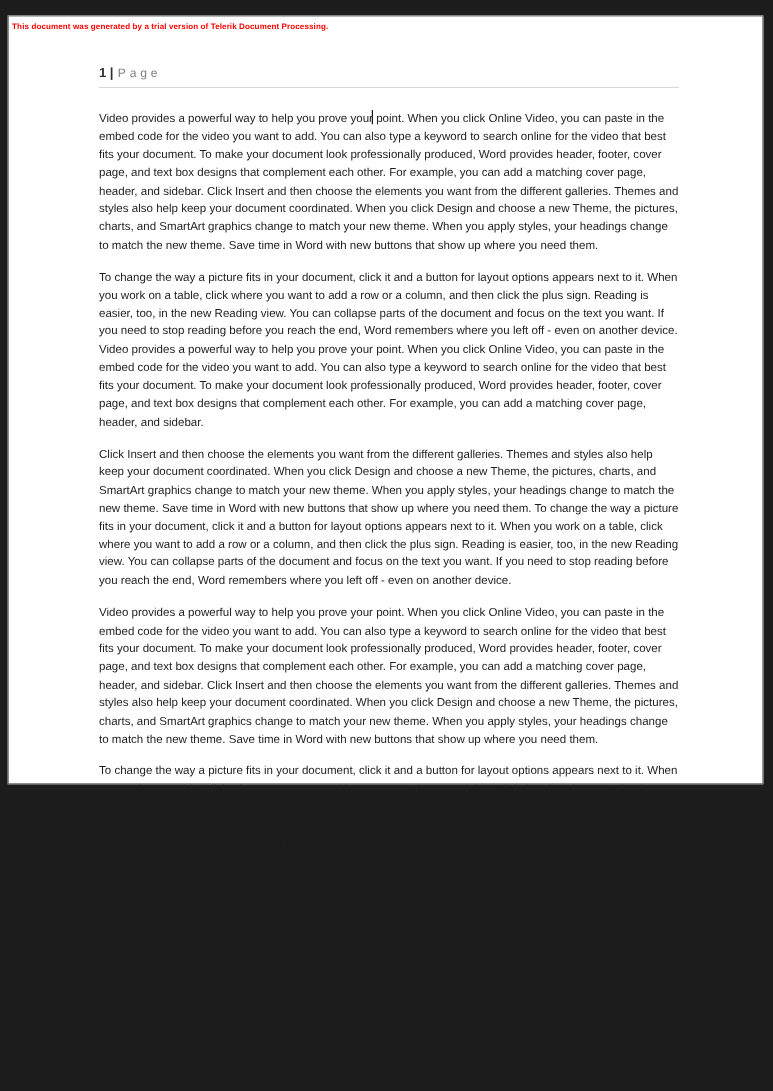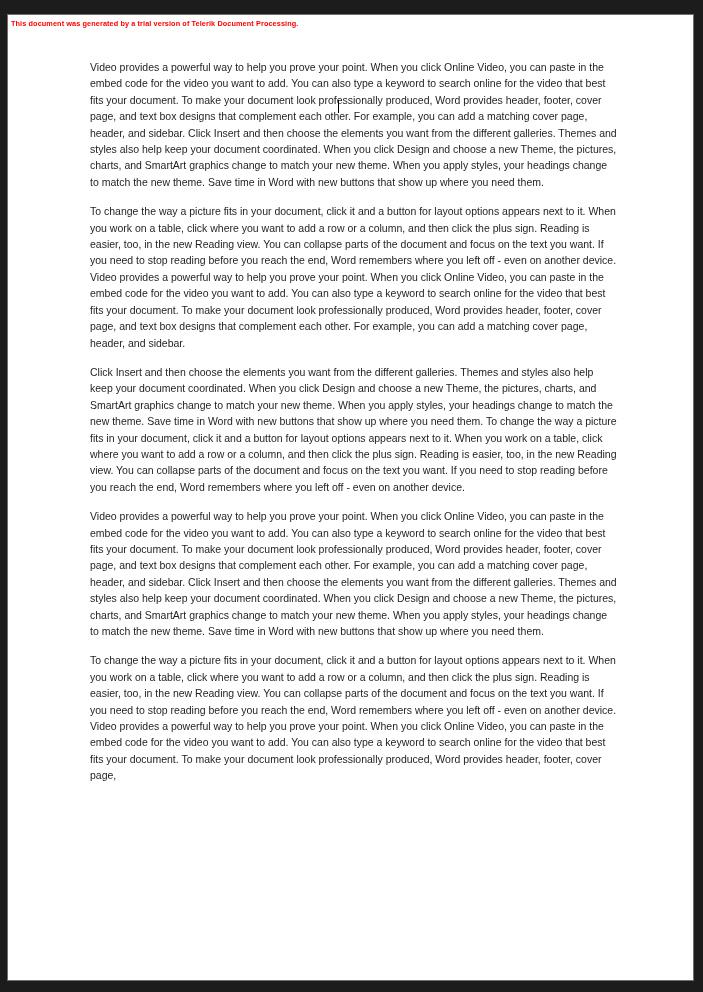--- a/index.html
+++ b/index.html
@@ -10,21 +10,21 @@
     font-family: "Liberation Sans", sans-serif;
   }
   .viewport {
     position: relative;
     width: 703px; height: 992px;
     background: #1c1c1c;
   }
   .page {
     position: absolute;
     left: 7px; top: 14px;
-    width: 687px; height: 967px;
+    width: 687px; height: 699px;
     background: #ffffff;
     border: 1px solid #6f6f6f;
   }
   .trial-notice {
     position: absolute;
     left: 3px; top: 4px;
     font-size: 7.3px;
     font-weight: bold;
     color: #ff0000;
     letter-spacing: 0.1px;
@@ -71,20 +71,23 @@
 </head>
 <body>
 
 <div class="viewport">
   <div class="page">
 
     <div class="trial-notice">This document was generated by a trial version of Telerik Document Processing.</div>
 
     <div class="content">
 
+      <div class="page-header">
+        <span class="num">1</span><span class="sep">|</span><span class="lbl">Page</span>
+      </div>
 
       <p>Video provides a powerful way to help you prove your point. When you click Online Video, you can paste in the embed code for the video you want to add. You can also type a keyword to search online for the video that best fits your document. To make your document look professionally produced, Word provides header, footer, cover page, and text box designs that complement each other. For example, you can add a matching cover page, header, and sidebar. Click Insert and then choose the elements you want from the different galleries. Themes and styles also help keep your document coordinated. When you click Design and choose a new Theme, the pictures, charts, and SmartArt graphics change to match your new theme. When you apply styles, your headings change to match the new theme. Save time in Word with new buttons that show up where you need them.</p>
       <p>To change the way a picture fits in your document, click it and a button for layout options appears next to it. When you work on a table, click where you want to add a row or a column, and then click the plus sign. Reading is easier, too, in the new Reading view. You can collapse parts of the document and focus on the text you want. If you need to stop reading before you reach the end, Word remembers where you left off - even on another device. Video provides a powerful way to help you prove your point. When you click Online Video, you can paste in the embed code for the video you want to add. You can also type a keyword to search online for the video that best fits your document. To make your document look professionally produced, Word provides header, footer, cover page, and text box designs that complement each other. For example, you can add a matching cover page, header, and sidebar.</p>
       <p>Click Insert and then choose the elements you want from the different galleries. Themes and styles also help keep your document coordinated. When you click Design and choose a new Theme, the pictures, charts, and SmartArt graphics change to match your new theme. When you apply styles, your headings change to match the new theme. Save time in Word with new buttons that show up where you need them. To change the way a picture fits in your document, click it and a button for layout options appears next to it. When you work on a table, click where you want to add a row or a column, and then click the plus sign. Reading is easier, too, in the new Reading view. You can collapse parts of the document and focus on the text you want. If you need to stop reading before you reach the end, Word remembers where you left off - even on another device.</p>
       <p>Video provides a powerful way to help you prove your point. When you click Online Video, you can paste in the embed code for the video you want to add. You can also type a keyword to search online for the video that best fits your document. To make your document look professionally produced, Word provides header, footer, cover page, and text box designs that complement each other. For example, you can add a matching cover page, header, and sidebar. Click Insert and then choose the elements you want from the different galleries. Themes and styles also help keep your document coordinated. When you click Design and choose a new Theme, the pictures, charts, and SmartArt graphics change to match your new theme. When you apply styles, your headings change to match the new theme. Save time in Word with new buttons that show up where you need them.</p>
       <p>To change the way a picture fits in your document, click it and a button for layout options appears next to it. When you work on a table, click where you want to add a row or a column, and then click the plus sign. Reading is easier, too, in the new Reading view. You can collapse parts of the document and focus on the text you want. If you need to stop reading before you reach the end, Word remembers where you left off - even on another device. Video provides a powerful way to help you prove your point. When you click Online Video, you can paste in the embed code for the video you want to add. You can also type a keyword to search online for the video that best fits your document. To make your document look professionally produced, Word provides header, footer, cover page,</p>
 
     </div>
 
     <div class="caret"></div>

